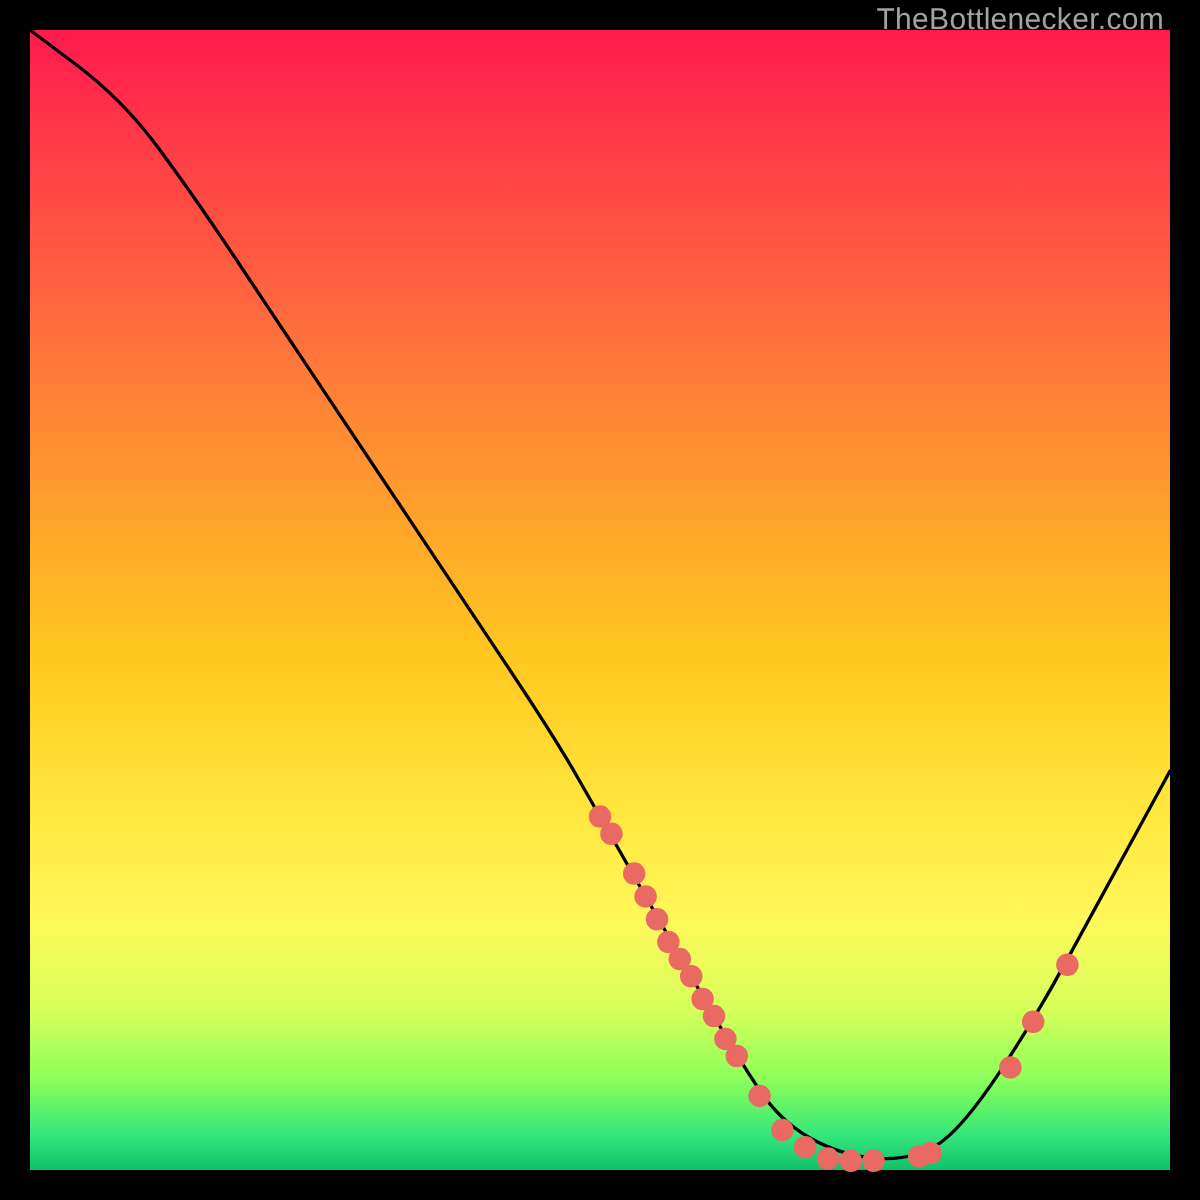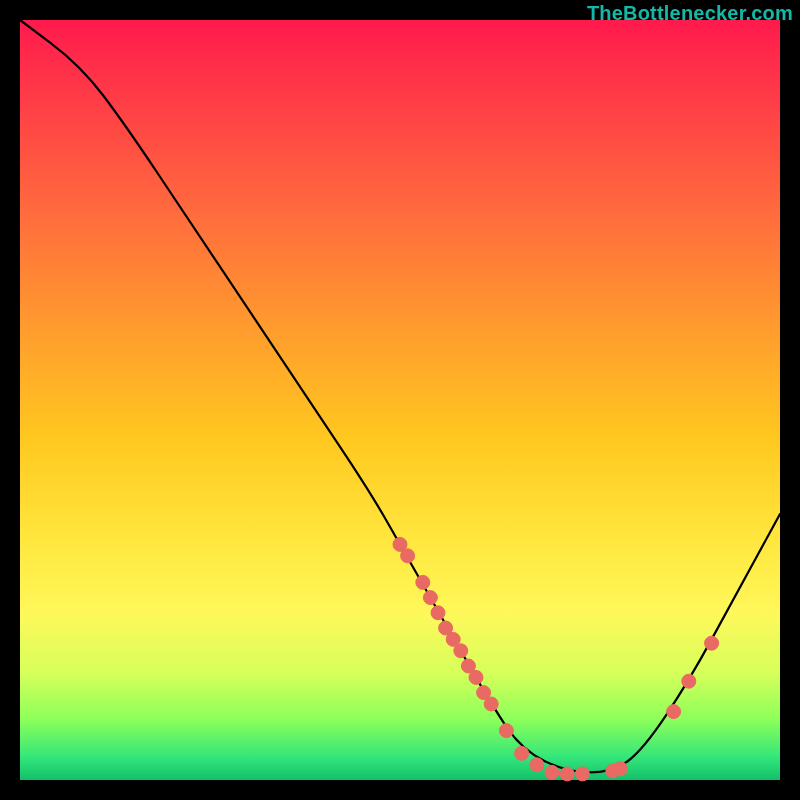--- a/index.html
+++ b/index.html
@@ -37,24 +37,24 @@
       #fff85a 78%,
       #d6ff5a 86%,
       #8dff5a 92%,
       #33e67a 97%,
       #12c06a 100%
     );
   }
   .attribution {
     position: absolute;
     top: 2px;
-    right: 7px;
-    color: #14b8a6;
+    right: 24px;
+    color: #a3a3a3;
     font-size: 20px;
-    font-weight: 700;
+    font-weight: 400;
     letter-spacing: 0.2px;
     user-select: none;
   }
   svg.curve {
     position: absolute;
     left: 0;
     top: 0;
     width: 760px;
     height: 760px;
     overflow: visible;

